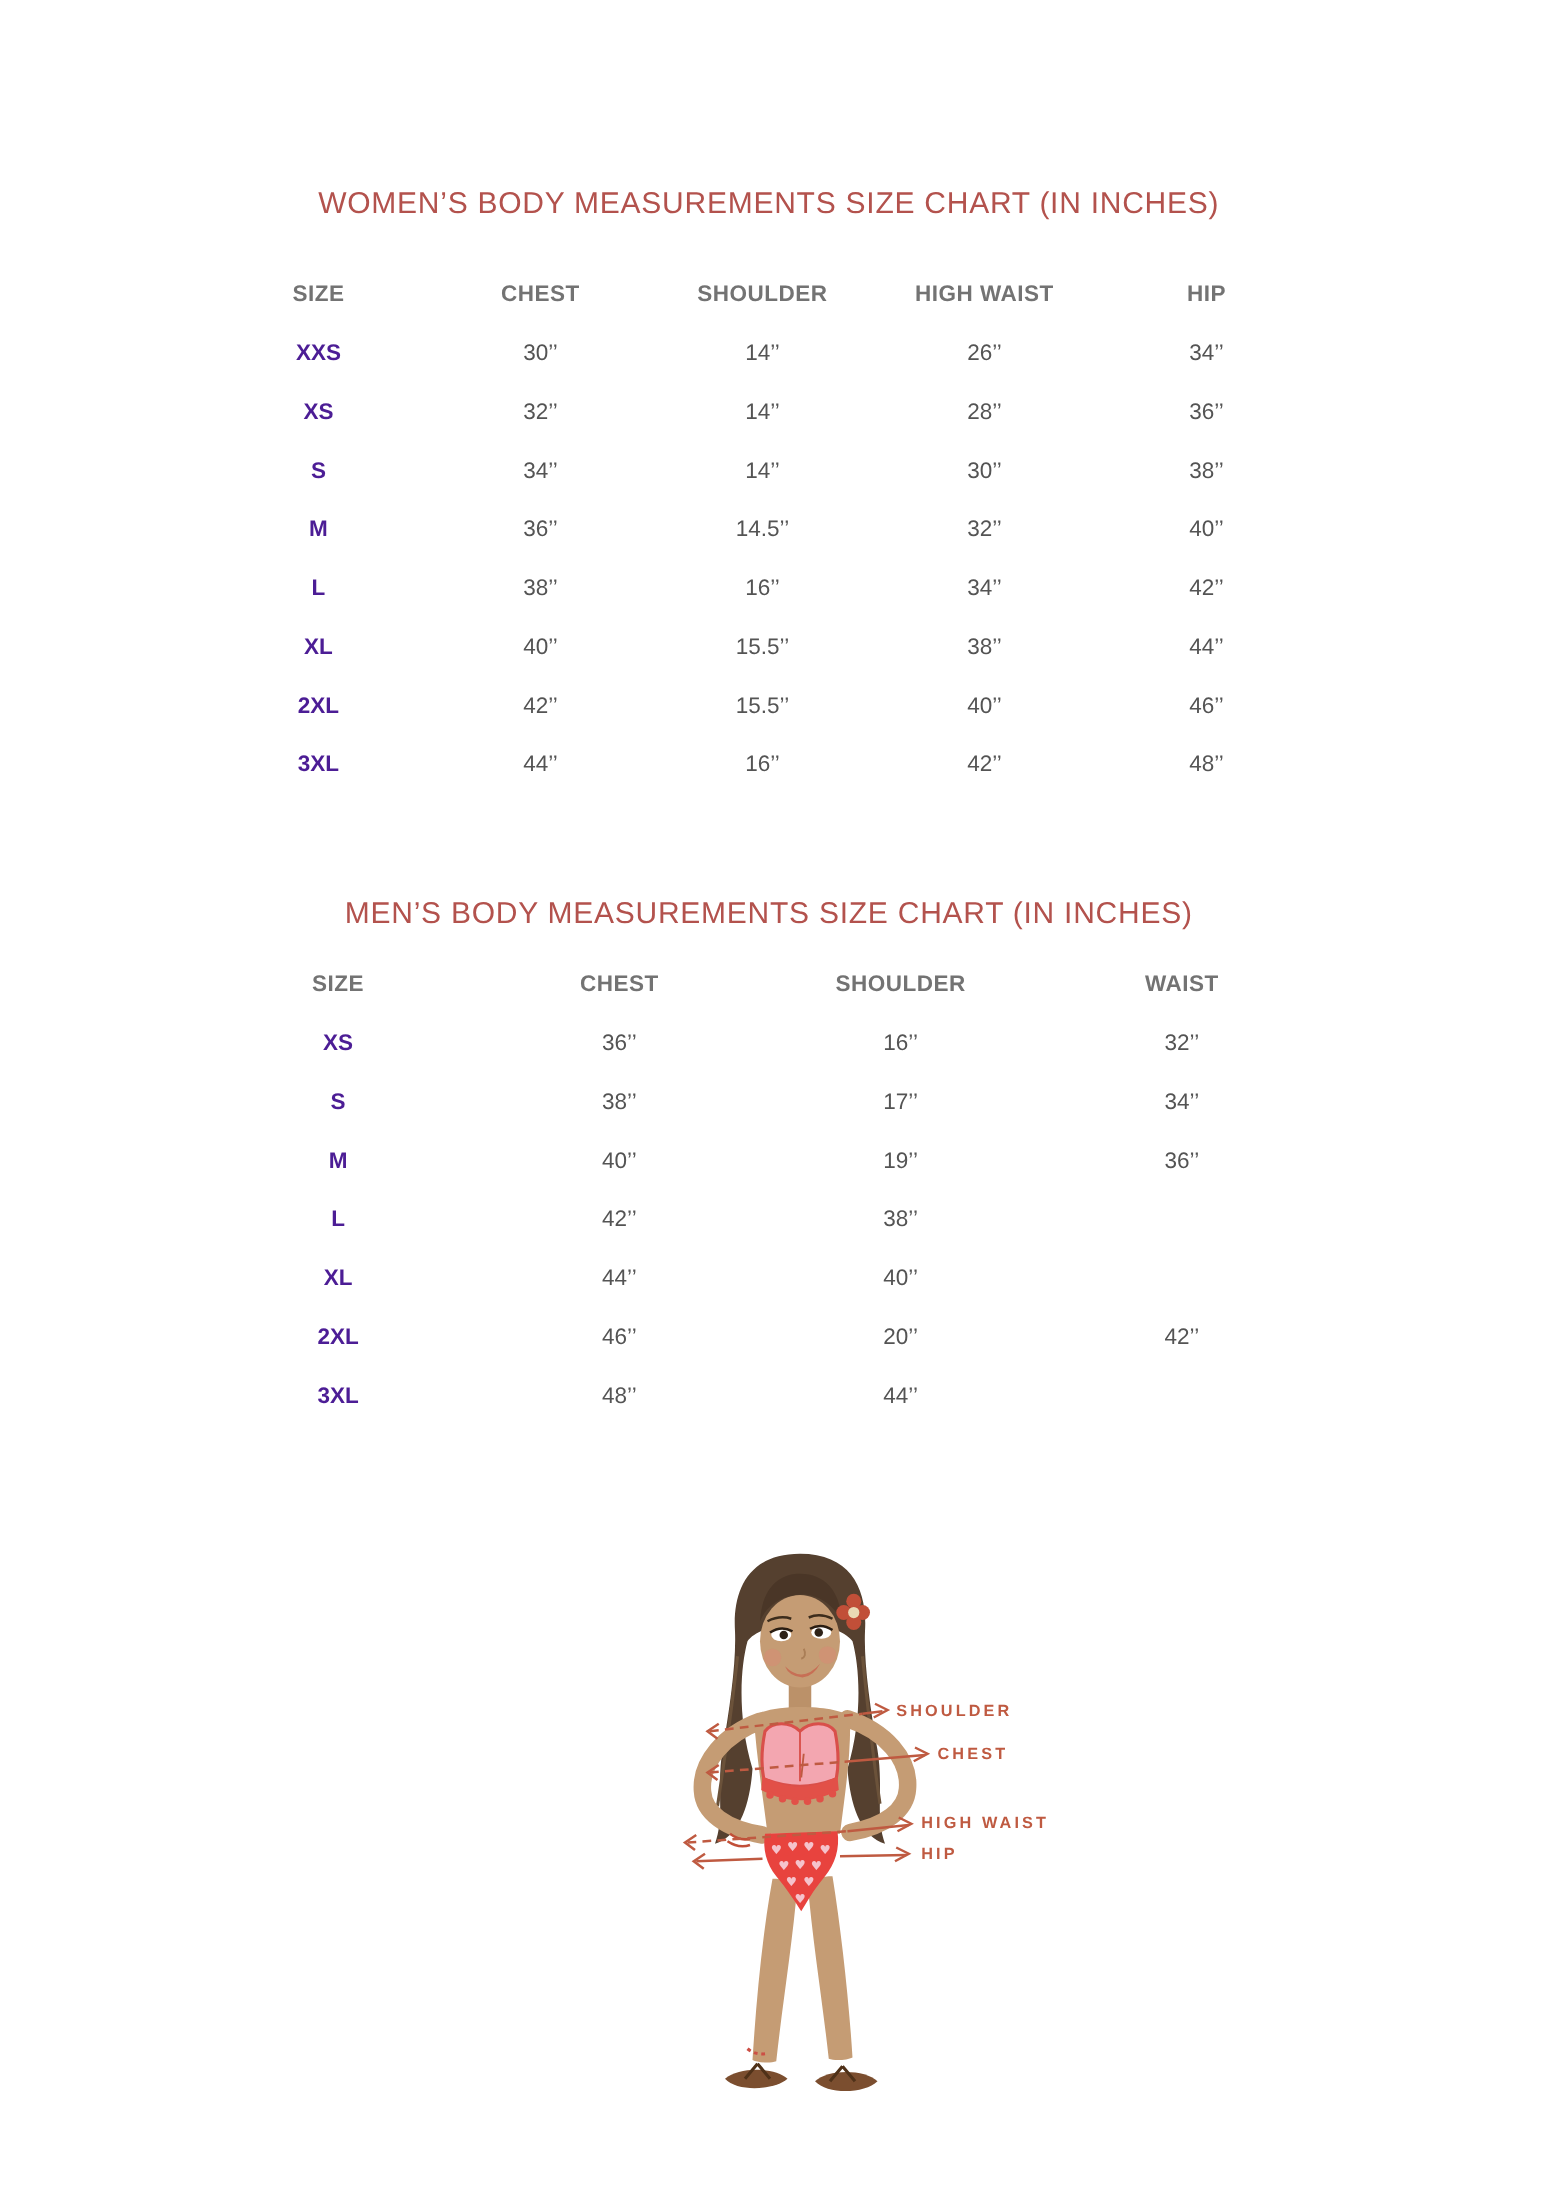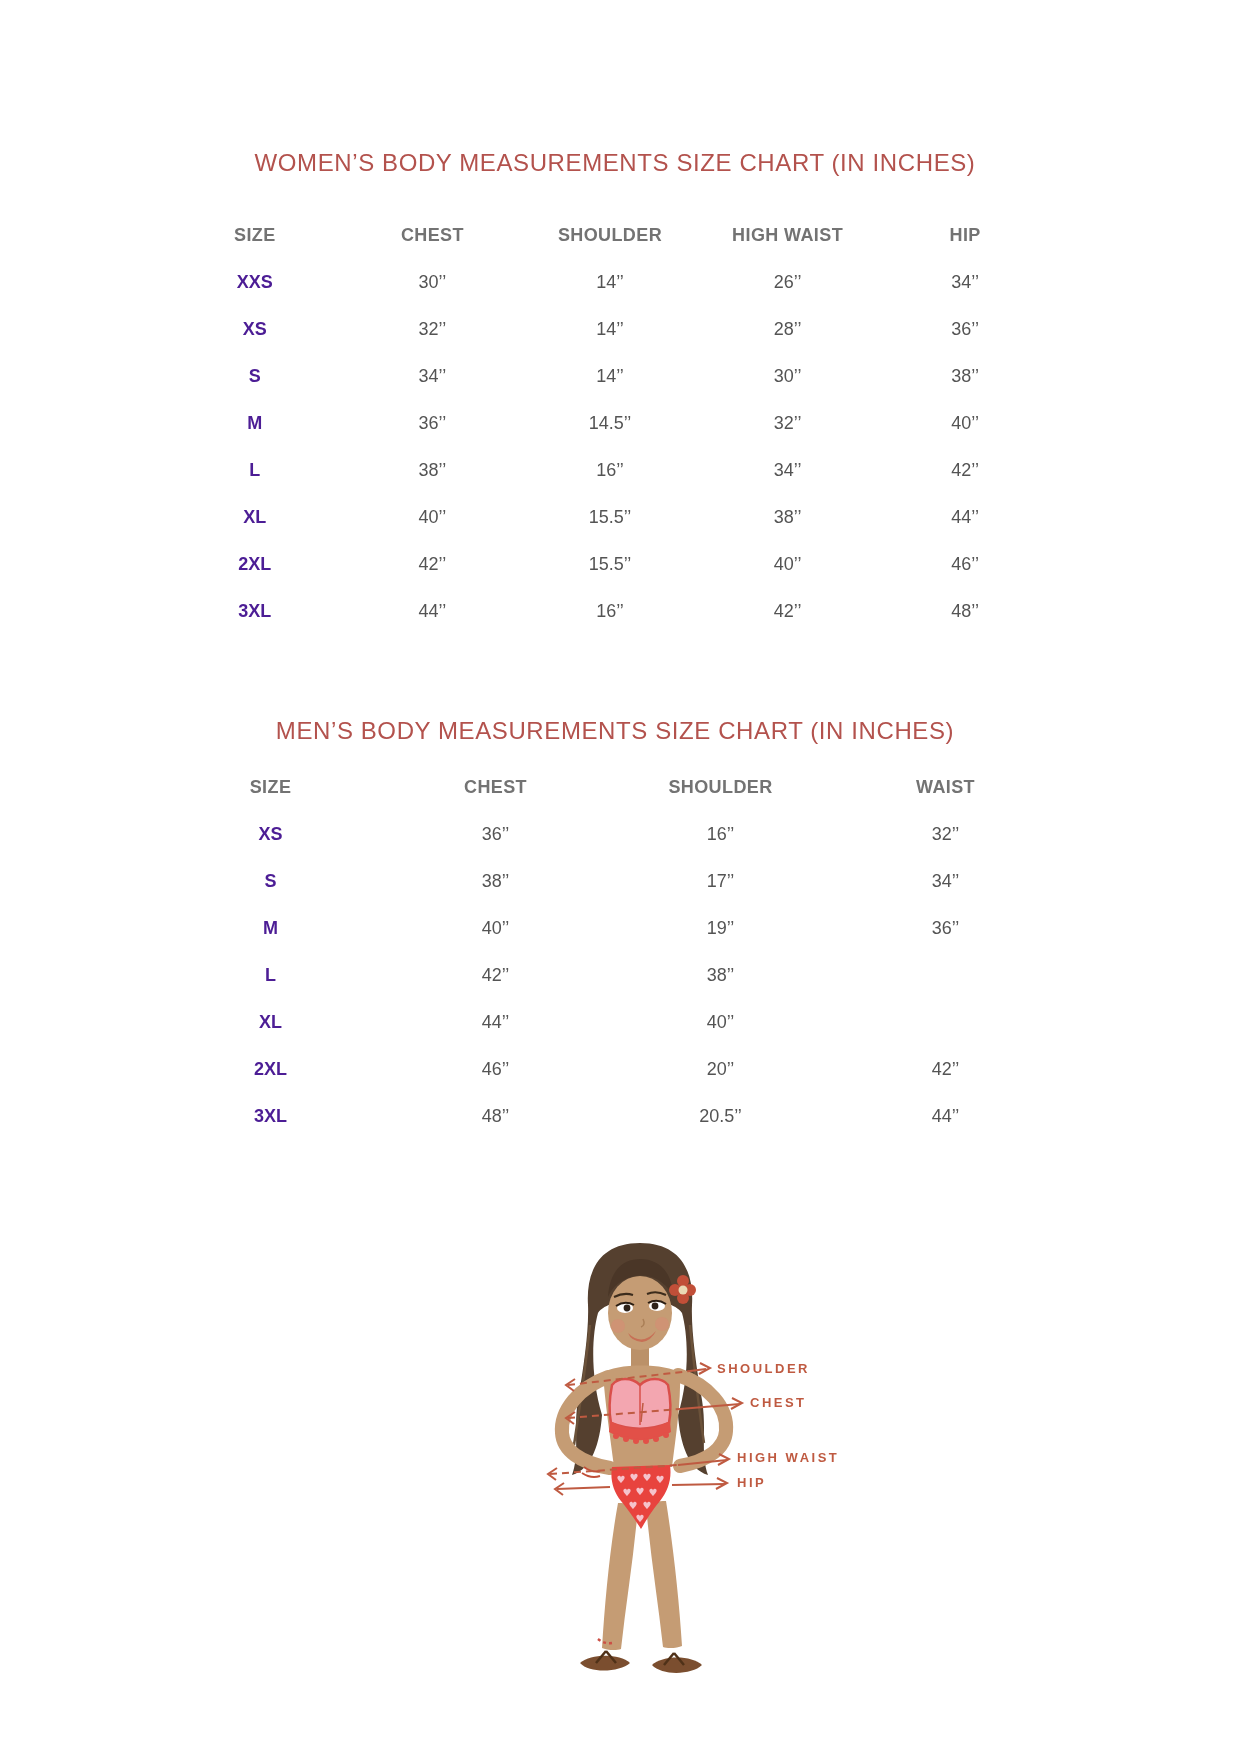--- a/index.html
+++ b/index.html
@@ -134,21 +134,20 @@
     </div>
     <div class="trow">
       <div class="tcell csize">2XL</div>
       <div class="tcell">46’’</div>
       <div class="tcell">20’’</div>
       <div class="tcell">42’’</div>
     </div>
     <div class="trow">
       <div class="tcell csize">3XL</div>
       <div class="tcell">48’’</div>
-      <div class="tcell">20.5’’</div>
       <div class="tcell">44’’</div>
     </div>
   </div>
 
   <div class="figure-wrap">
     <svg width="420" height="460" viewBox="0 0 420 460">
 
       <g>
         <path d="M200,8 C158,8 146,38 148,70 C149,95 144,130 138,165 C133,196 140,218 132,240
                  C152,234 160,208 162,180 C150,140 152,100 158,78 C170,60 230,60 242,78

